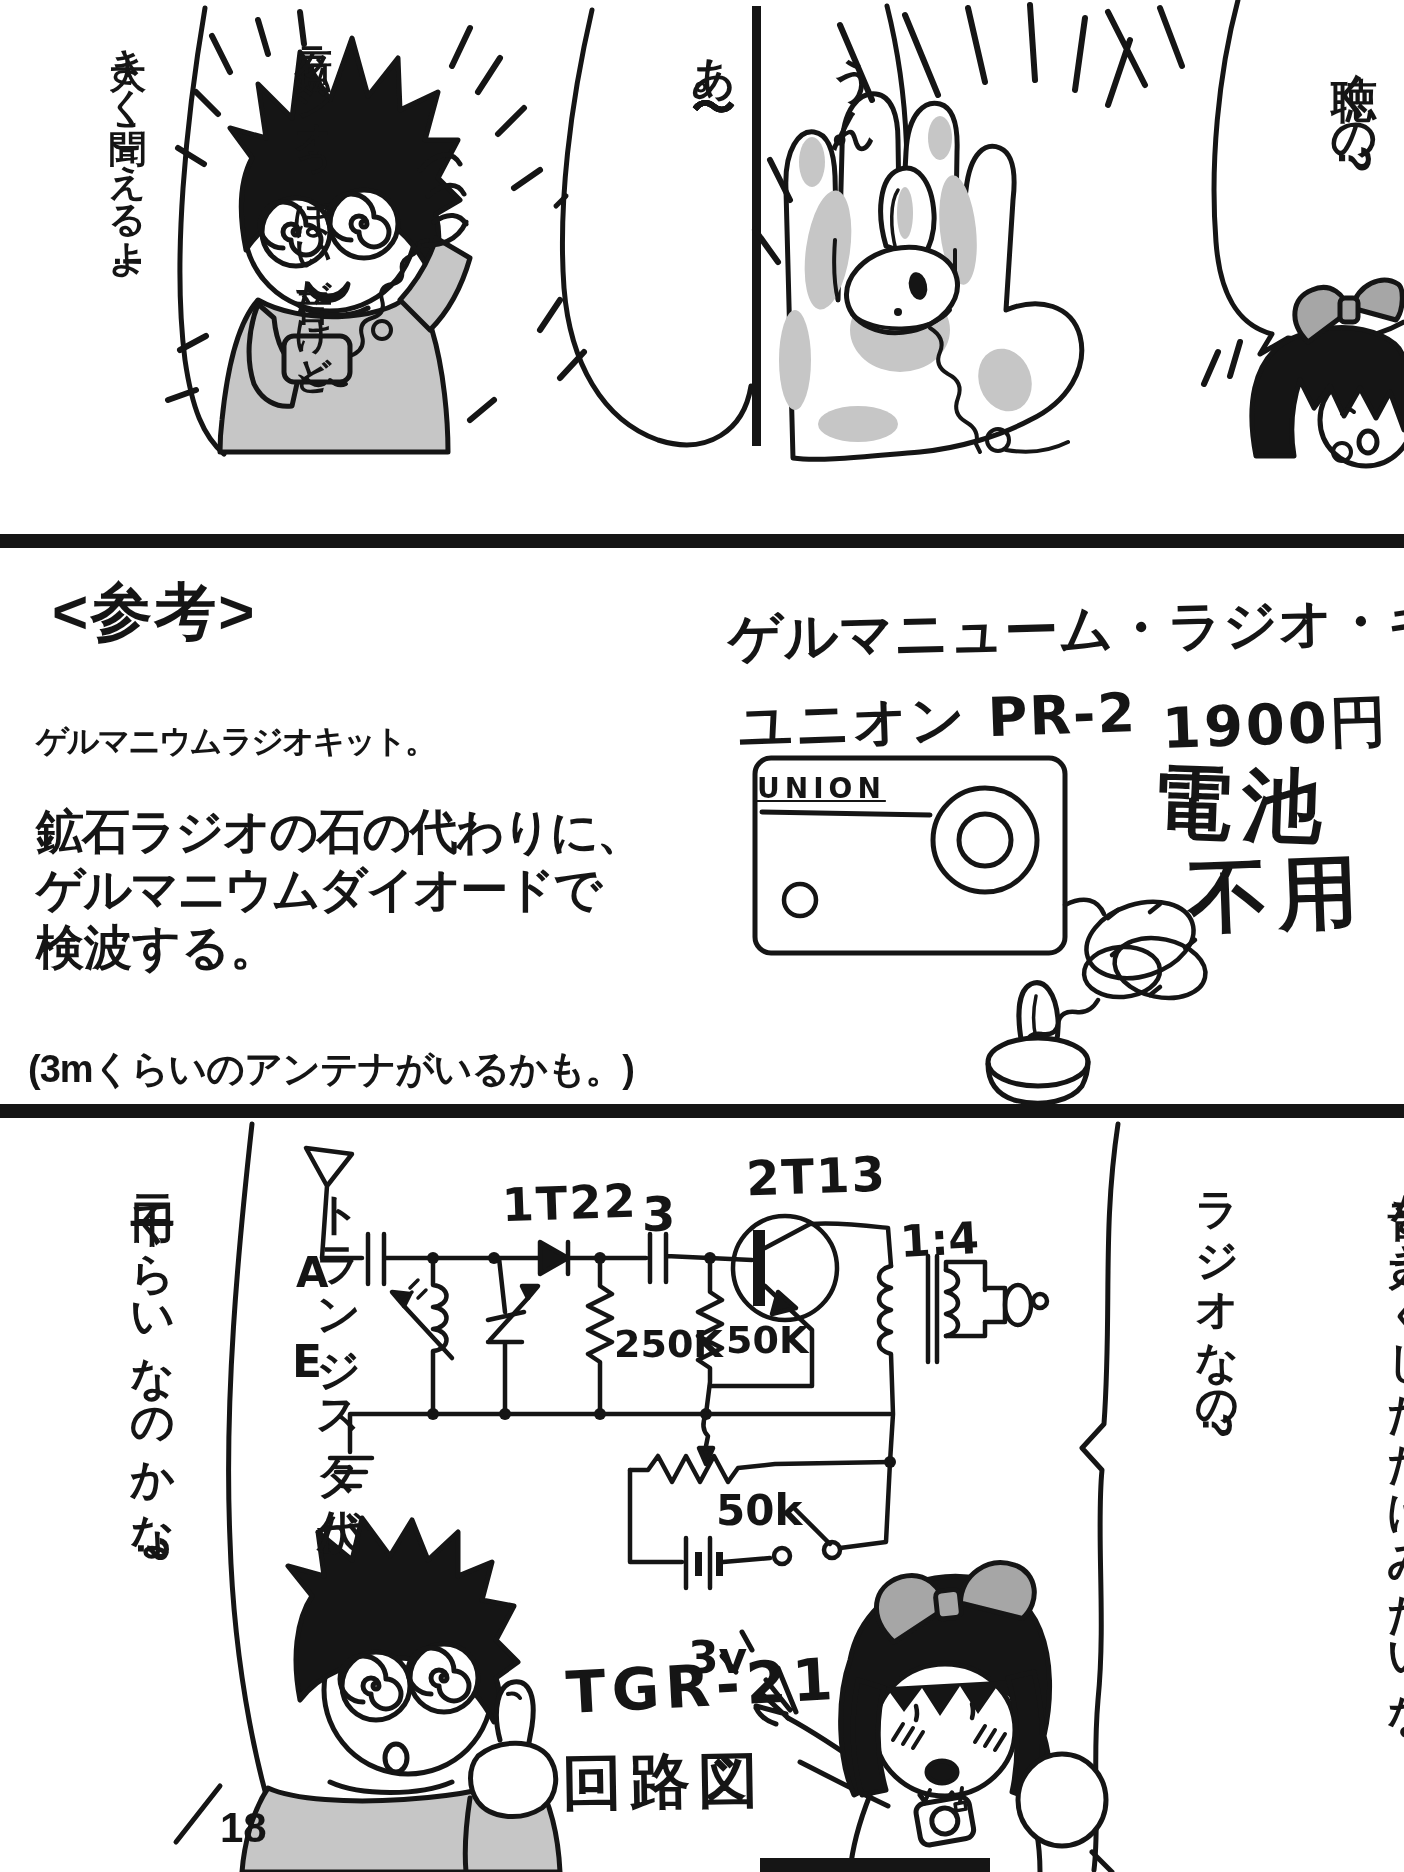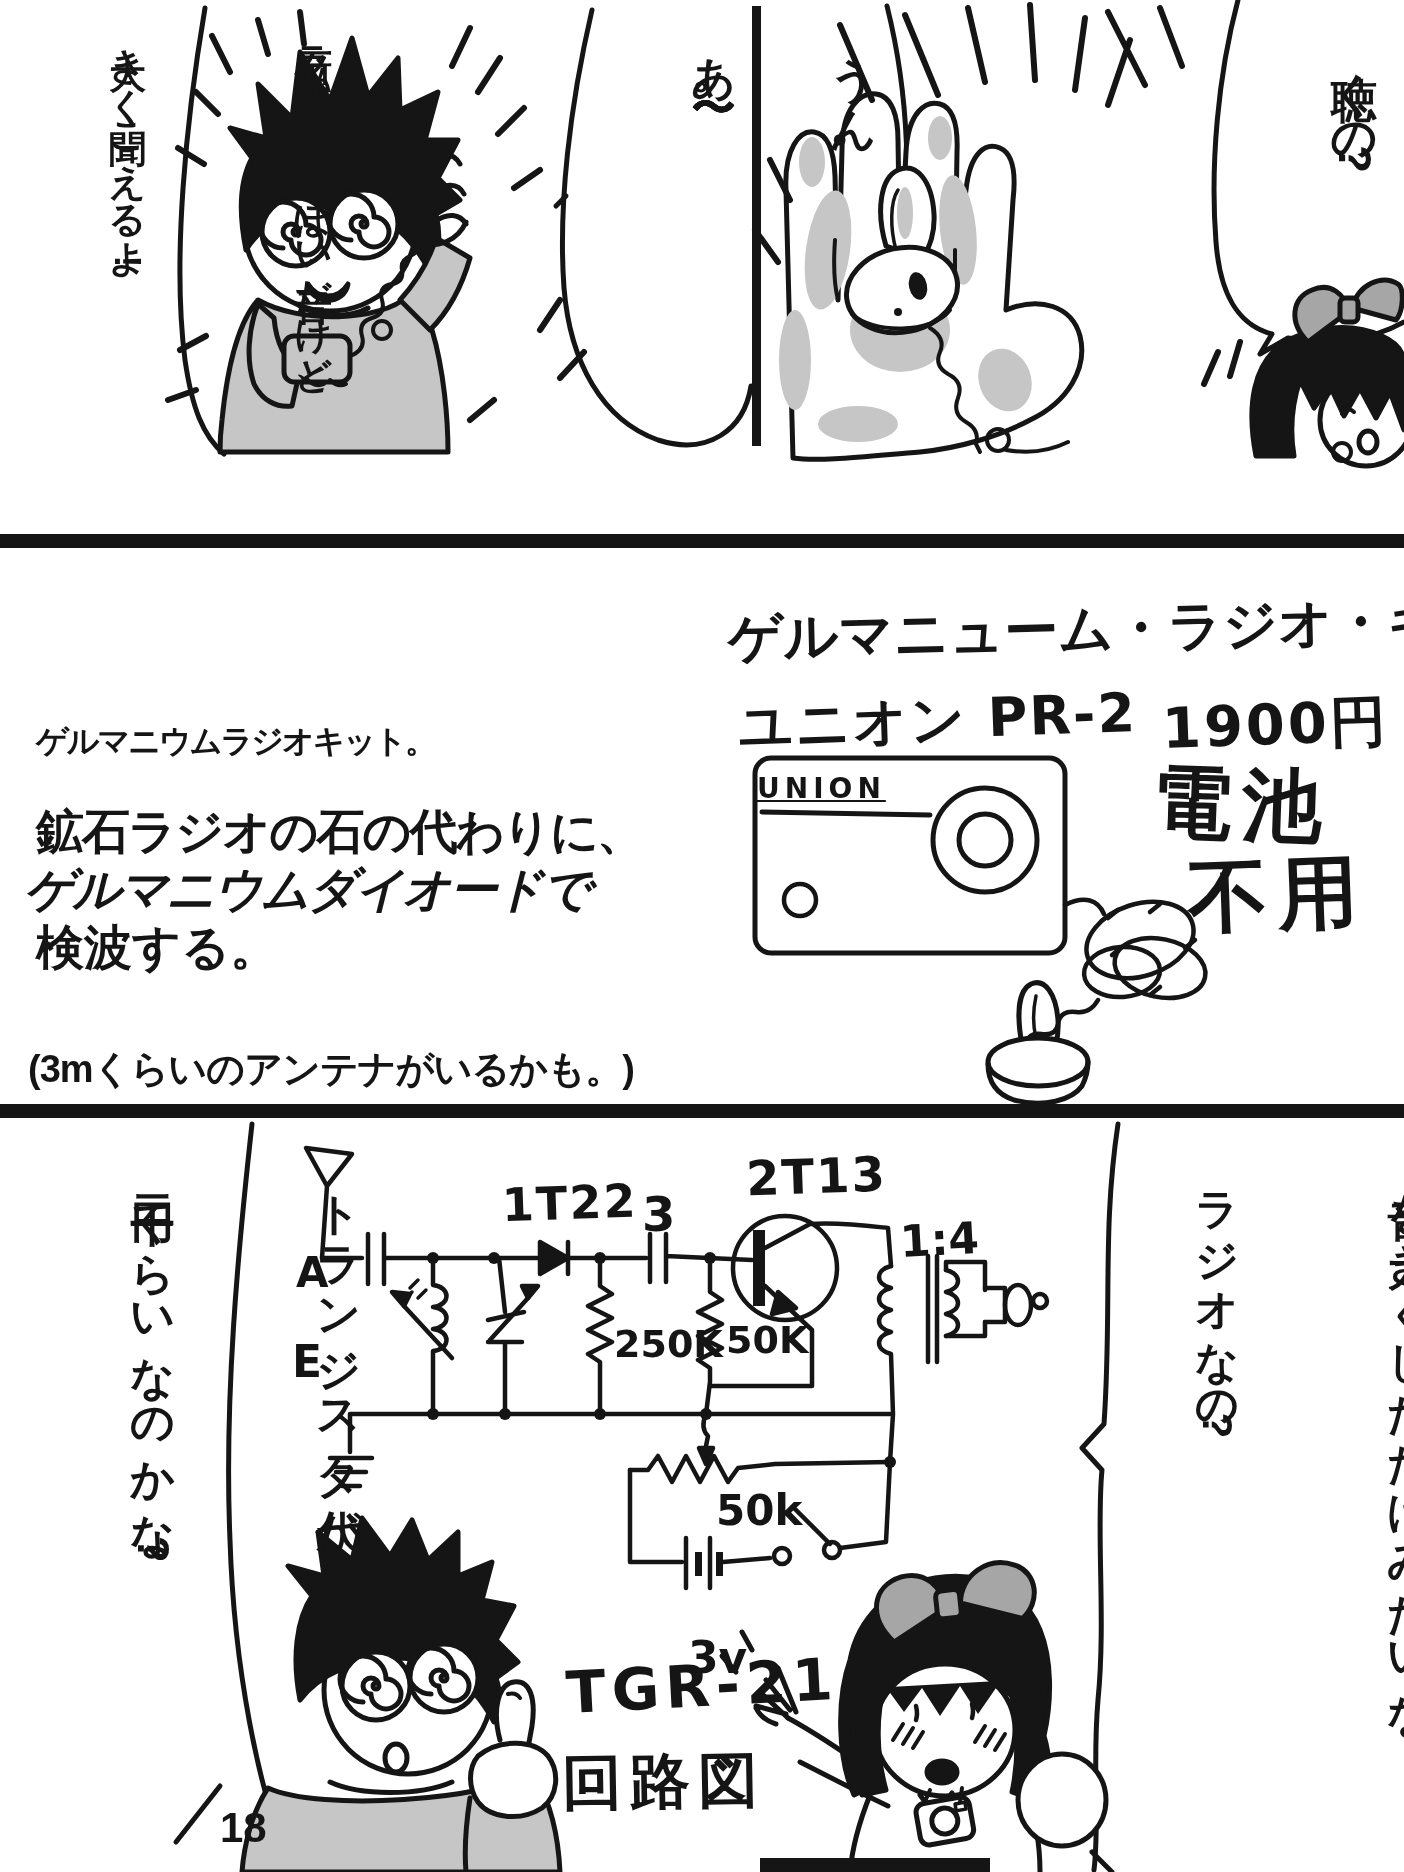--- a/index.html
+++ b/index.html
@@ -265,23 +265,24 @@
 
 <div class="txt vtext gothic" style="left:684px; top:26px; height:300px; font-size:44px; line-height:60px;">あ〜〜〜〜。</div>
 
 <div class="txt vtext gothic" style="left:824px; top:24px; height:160px; font-size:46px; line-height:60px;">うん。</div>
 
 <div class="txt vtext gothic" style="left:1256px; top:40px; height:250px; font-size:46px; line-height:66px; letter-spacing:0px;">
   
   <div>聴くの?</div>
 </div>
 
+<div class="txt gothic" style="left:52px; top:570px; font-size:62px; letter-spacing:2px;">&lt;参考&gt;</div>
 <div class="txt gothic" style="left:36px; top:720px; font-size:32px; letter-spacing:-2px;">ゲルマニウムラジオキット。</div>
 <div class="txt gothic" style="left:36px; top:800px; font-size:48px; letter-spacing:-2px;">鉱石ラジオの石の代わりに、</div>
-<div class="txt gothic" style="left:25px; top:858px; font-size:48px; letter-spacing:-2px;font-style:italic;">ゲルマニウムダイオードで</div>
+<div class="txt gothic" style="left:36px; top:858px; font-size:48px; letter-spacing:-2px;">ゲルマニウムダイオードで</div>
 <div class="txt gothic" style="left:36px; top:916px; font-size:48px;">検波する。</div>
 <div class="txt gothic" style="left:28px; top:1044px; font-size:38px; letter-spacing:-1px;">(3mくらいのアンテナがいるかも。)</div>
 
 <div class="txt hand" style="left:728px; top:592px; font-size:54px; transform:rotate(-1.5deg); letter-spacing:0px;">ゲルマニューム・ラジオ・キット</div>
 <div class="txt hand" style="left:738px; top:684px; font-size:54px; transform:rotate(-2deg); letter-spacing:2px;">ユニオン PR-2</div>
 <div class="txt hand" style="left:1162px; top:688px; font-size:56px; transform:rotate(-2deg); letter-spacing:3px;">1900円</div>
 <div class="txt hand" style="left:757px; top:772px; font-size:28px; letter-spacing:5px;text-decoration:underline;">UNION</div>
 <div class="txt hand" style="left:1152px; top:752px; font-size:80px; letter-spacing:10px; transform:rotate(2deg);">電池</div>
 <div class="txt hand" style="left:1188px; top:842px; font-size:80px; letter-spacing:10px; transform:rotate(-2deg);">不用</div>
 

